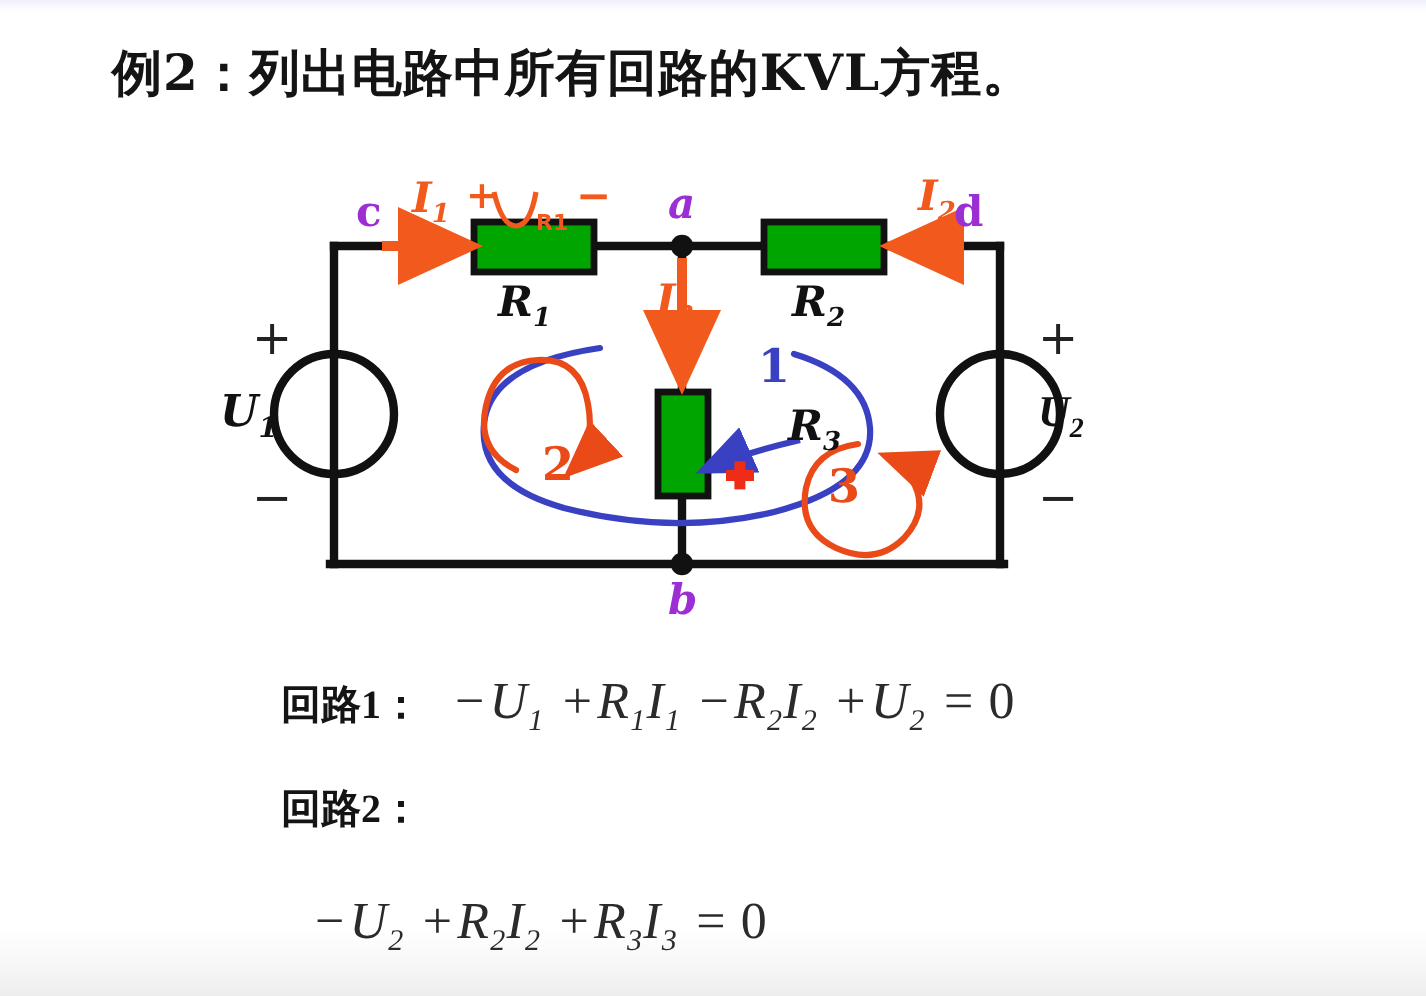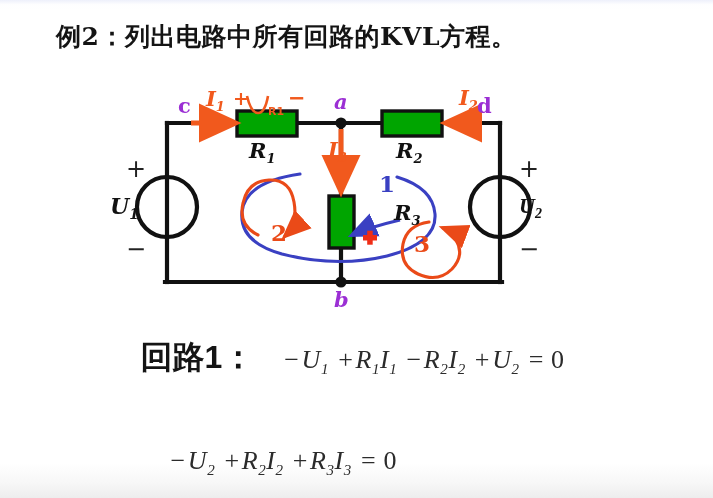--- a/index.html
+++ b/index.html
@@ -62,27 +62,27 @@
     color:#f1591d;font-size:20px;font-weight:600;
   }
   .hand sub{font-size:11px;}
   
   .eq{
     position:absolute;left:0;width:713px;
     display:flex;justify-content:center;align-items:baseline;
   }
   .eq-inner{display:flex;align-items:baseline;width:432px;}
   .eq-label{
-    font-family:Liberation Sans, sans-serif;
-    font-weight:bold;font-size:32px;color:#141414;white-space:nowrap;
+    font-family:Liberation Serif, serif;
+    font-weight:bold;font-size:20px;color:#141414;white-space:nowrap;
   }
   .eq-body{
     font-family:"Liberation Serif","DejaVu Serif",serif;
     font-style:italic;font-size:26px;color:#2b2b2b;white-space:nowrap;
-    margin-left:28px;letter-spacing:0.6px;
+    margin-left:15px;letter-spacing:0.6px;
   }
   .eq-body sub{font-size:15px;font-style:italic;}
   .eq-body .op{font-style:normal;padding:0 2px;}
 </style>
 </head>
 <body>
 
 <div id="slide">
   <div class="topglow"></div>
 
@@ -207,20 +207,21 @@
   </div>
 
   <div class="eq" style="top:336px;">
     <div class="eq-inner">
       <span class="eq-label">回路1：</span>
       <span class="eq-body"><span class="op">−</span><span>U</span><sub>1</sub>&nbsp;<span class="op">+</span><span>R</span><sub>1</sub><span>I</span><sub>1</sub>&nbsp;<span class="op">−</span><span>R</span><sub>2</sub><span>I</span><sub>2</sub>&nbsp;<span class="op">+</span><span>U</span><sub>2</sub>&nbsp;<span class="op">= 0</span></span>
     </div>
   </div>
   <div class="eq" style="top:391px;">
     <div class="eq-inner">
+      <span class="eq-label">回路2：</span>
     </div>
   </div>
   <div class="eq" style="top:446px;">
     <div class="eq-inner">
       <span class="eq-body"><span class="op">−</span><span>U</span><sub>2</sub>&nbsp;<span class="op">+</span><span>R</span><sub>2</sub><span>I</span><sub>2</sub>&nbsp;<span class="op">+</span><span>R</span><sub>3</sub><span>I</span><sub>3</sub>&nbsp;<span class="op">= 0</span></span>
     </div>
   </div>
 </div>
 
 </body></html>

